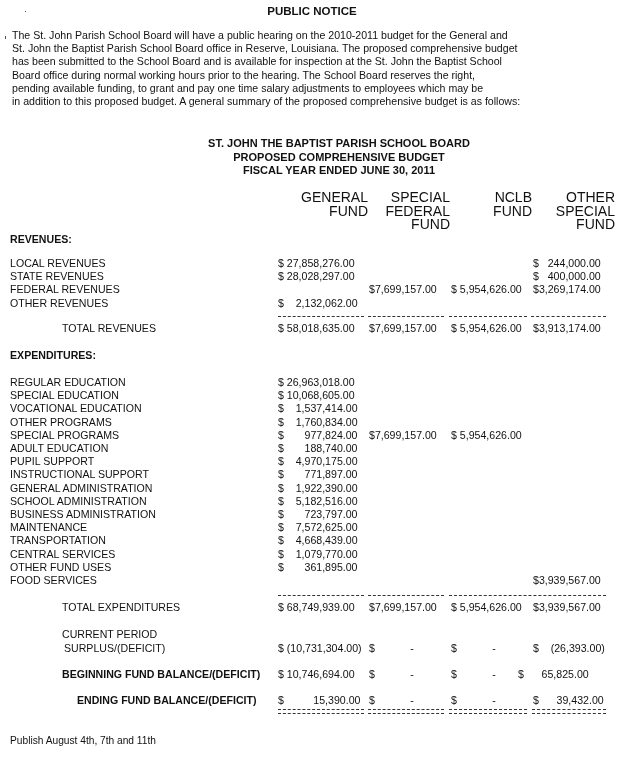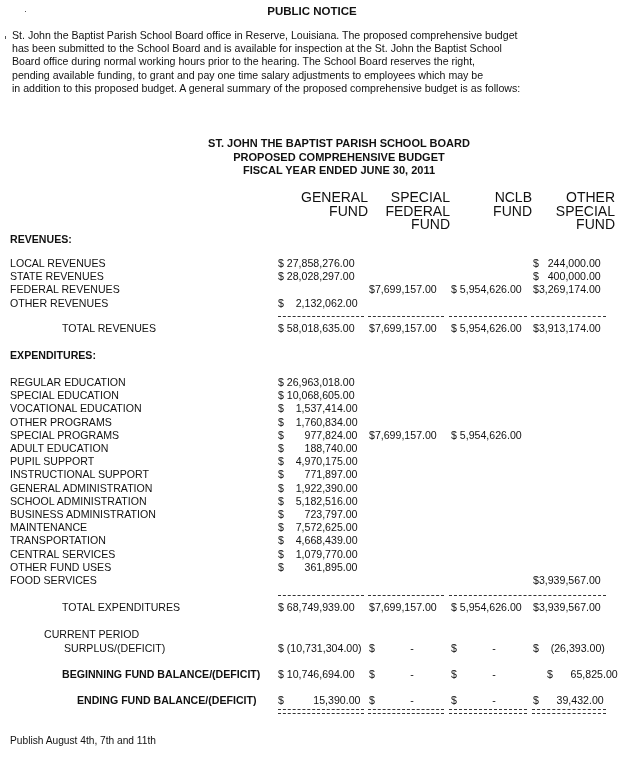--- a/index.html
+++ b/index.html
@@ -20,20 +20,21 @@
 </style>
 </head>
 <body>
 
 <div class="dot" style="left:25px;top:11px;"></div>
 <div class="dot" style="left:5px;top:36px;width:1px;height:3px;"></div>
 
 <div class="abs title" style="left:0;width:624px;text-align:center;top:5px;">PUBLIC NOTICE</div>
 
 <div class="abs para">
+  <div>The St. John Parish School Board will have a public hearing on the 2010-2011 budget for the General and</div>
   <div>St. John the Baptist Parish School Board office in Reserve, Louisiana. The proposed comprehensive budget</div>
   <div>has been submitted to the School Board and is available for inspection at the St. John the Baptist School</div>
   <div>Board office during normal working hours prior to the hearing. The School Board reserves the right,</div>
   <div>pending available funding, to grant and pay one time salary adjustments to employees which may be</div>
   <div>in addition to this proposed budget. A general summary of the proposed comprehensive budget is as follows:</div>
 </div>
 
 <div class="abs hdr" style="left:0;width:678px;top:137px;">
   <div>ST. JOHN THE BAPTIST PARISH SCHOOL BOARD</div>
   <div>PROPOSED COMPREHENSIVE BUDGET</div>
@@ -183,32 +184,32 @@
 <div class="dash" style="left:278px;width:86px;top:595px;"></div>
 <div class="dash" style="left:368px;width:76px;top:595px;"></div>
 <div class="dash" style="left:449px;width:157px;top:595px;"></div>
 
 <div class="abs" style="left:62px;top:601px;">TOTAL EXPENDITURES</div>
 <div class="cell" style="left:278px;top:601px;">$ 68,749,939.00</div>
 <div class="cell" style="left:369px;top:601px;">$7,699,157.00</div>
 <div class="cell" style="left:451px;top:601px;">$ 5,954,626.00</div>
 <div class="cell" style="left:533px;top:601px;">$3,939,567.00</div>
 
-<div class="abs" style="left:44px;top:628px;">CURRENT PERIOD</div>
+<div class="abs" style="left:62px;top:628px;">CURRENT PERIOD</div>
 <div class="abs" style="left:64px;top:642px;">SURPLUS/(DEFICIT)</div>
 <div class="cell" style="left:278px;top:642px;">$ (10,731,304.00)</div>
 <div class="cell" style="left:369px;top:642px;white-space:pre;">$            -</div>
 <div class="cell" style="left:451px;top:642px;white-space:pre;">$            -</div>
 <div class="cell" style="left:533px;top:642px;white-space:pre;">$    (26,393.00)</div>
 
 <div class="abs bold" style="left:62px;top:668px;">BEGINNING FUND BALANCE/(DEFICIT)</div>
 <div class="cell" style="left:278px;top:668px;">$ 10,746,694.00</div>
 <div class="cell" style="left:369px;top:668px;white-space:pre;">$            -</div>
 <div class="cell" style="left:451px;top:668px;white-space:pre;">$            -</div>
-<div class="cell" style="left:518px;top:668px;white-space:pre;margin-left:29px;">$      65,825.00</div>
+<div class="cell" style="left:518px;top:668px;white-space:pre;">$      65,825.00</div>
 
 <div class="abs bold" style="left:62px;top:694px;margin-left:15px;">ENDING FUND BALANCE/(DEFICIT)</div>
 <div class="cell" style="left:278px;top:694px;white-space:pre;">$          15,390.00</div>
 <div class="cell" style="left:369px;top:694px;white-space:pre;">$            -</div>
 <div class="cell" style="left:451px;top:694px;white-space:pre;">$            -</div>
 <div class="cell" style="left:533px;top:694px;white-space:pre;">$      39,432.00</div>
 
 <div class="dbl" style="left:278px;width:86px;top:709px;"></div>
 <div class="dbl" style="left:368px;width:76px;top:709px;"></div>
 <div class="dbl" style="left:449px;width:78px;top:709px;"></div>

